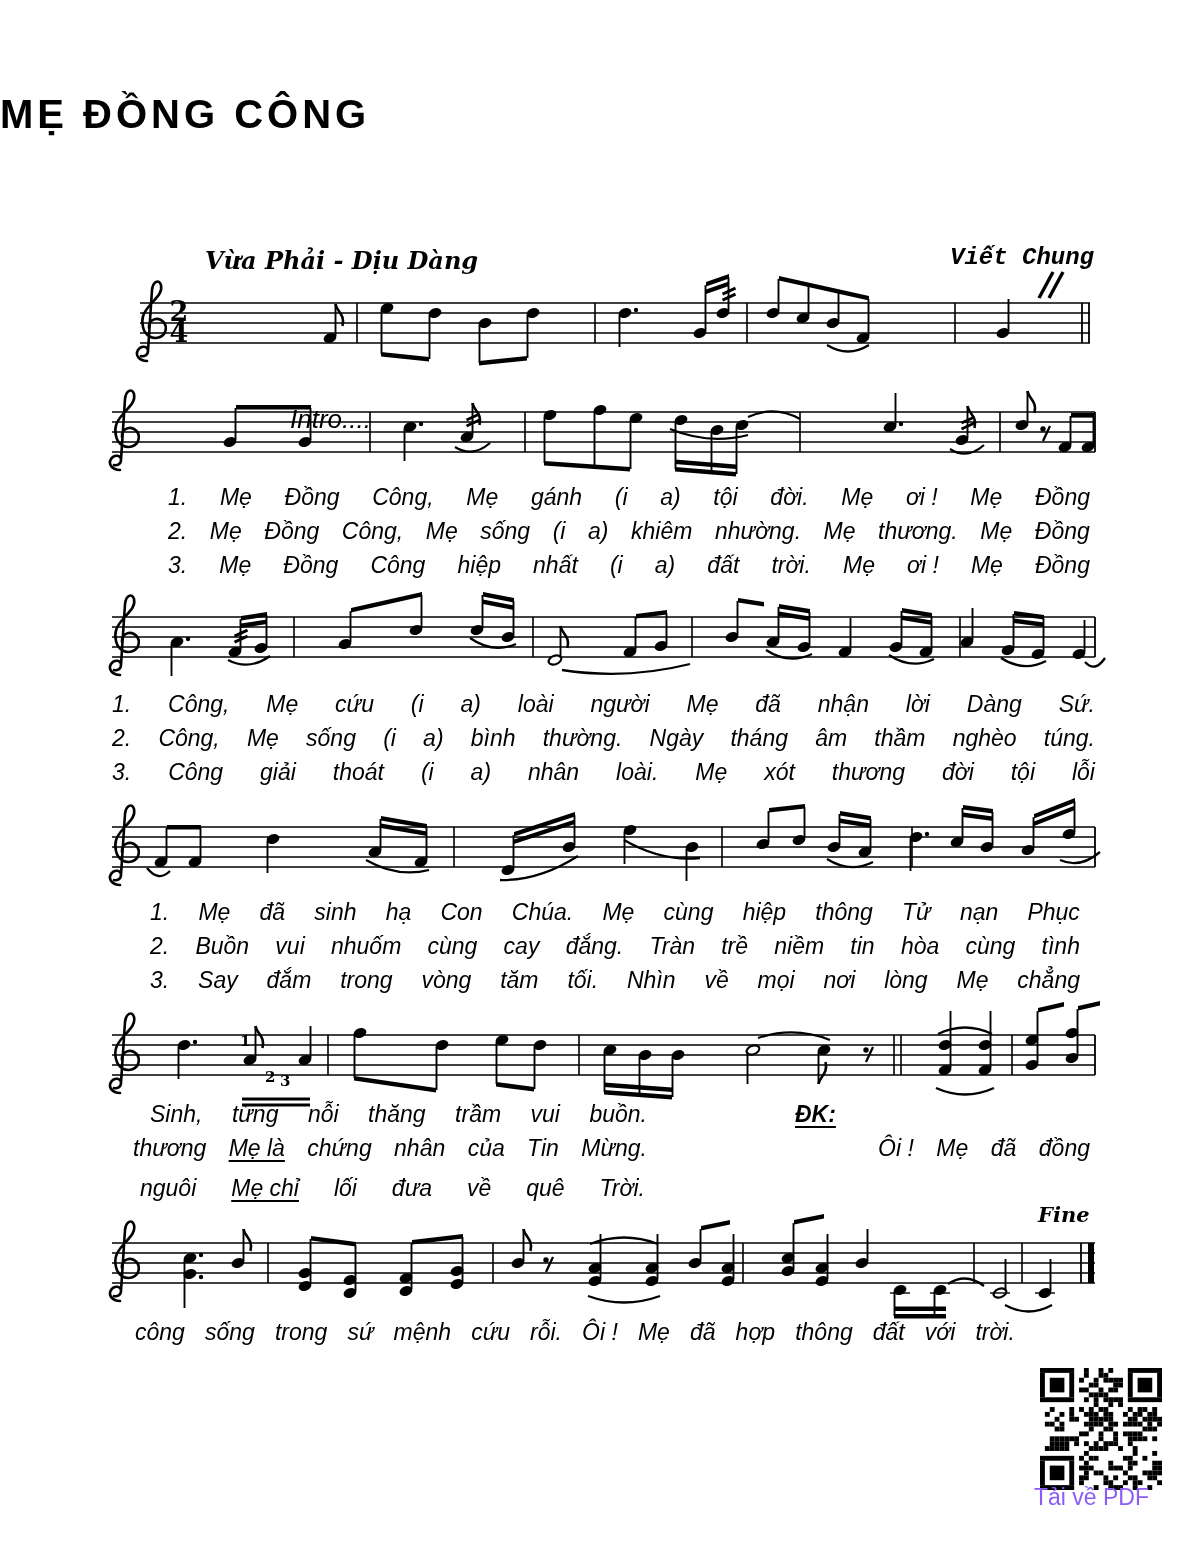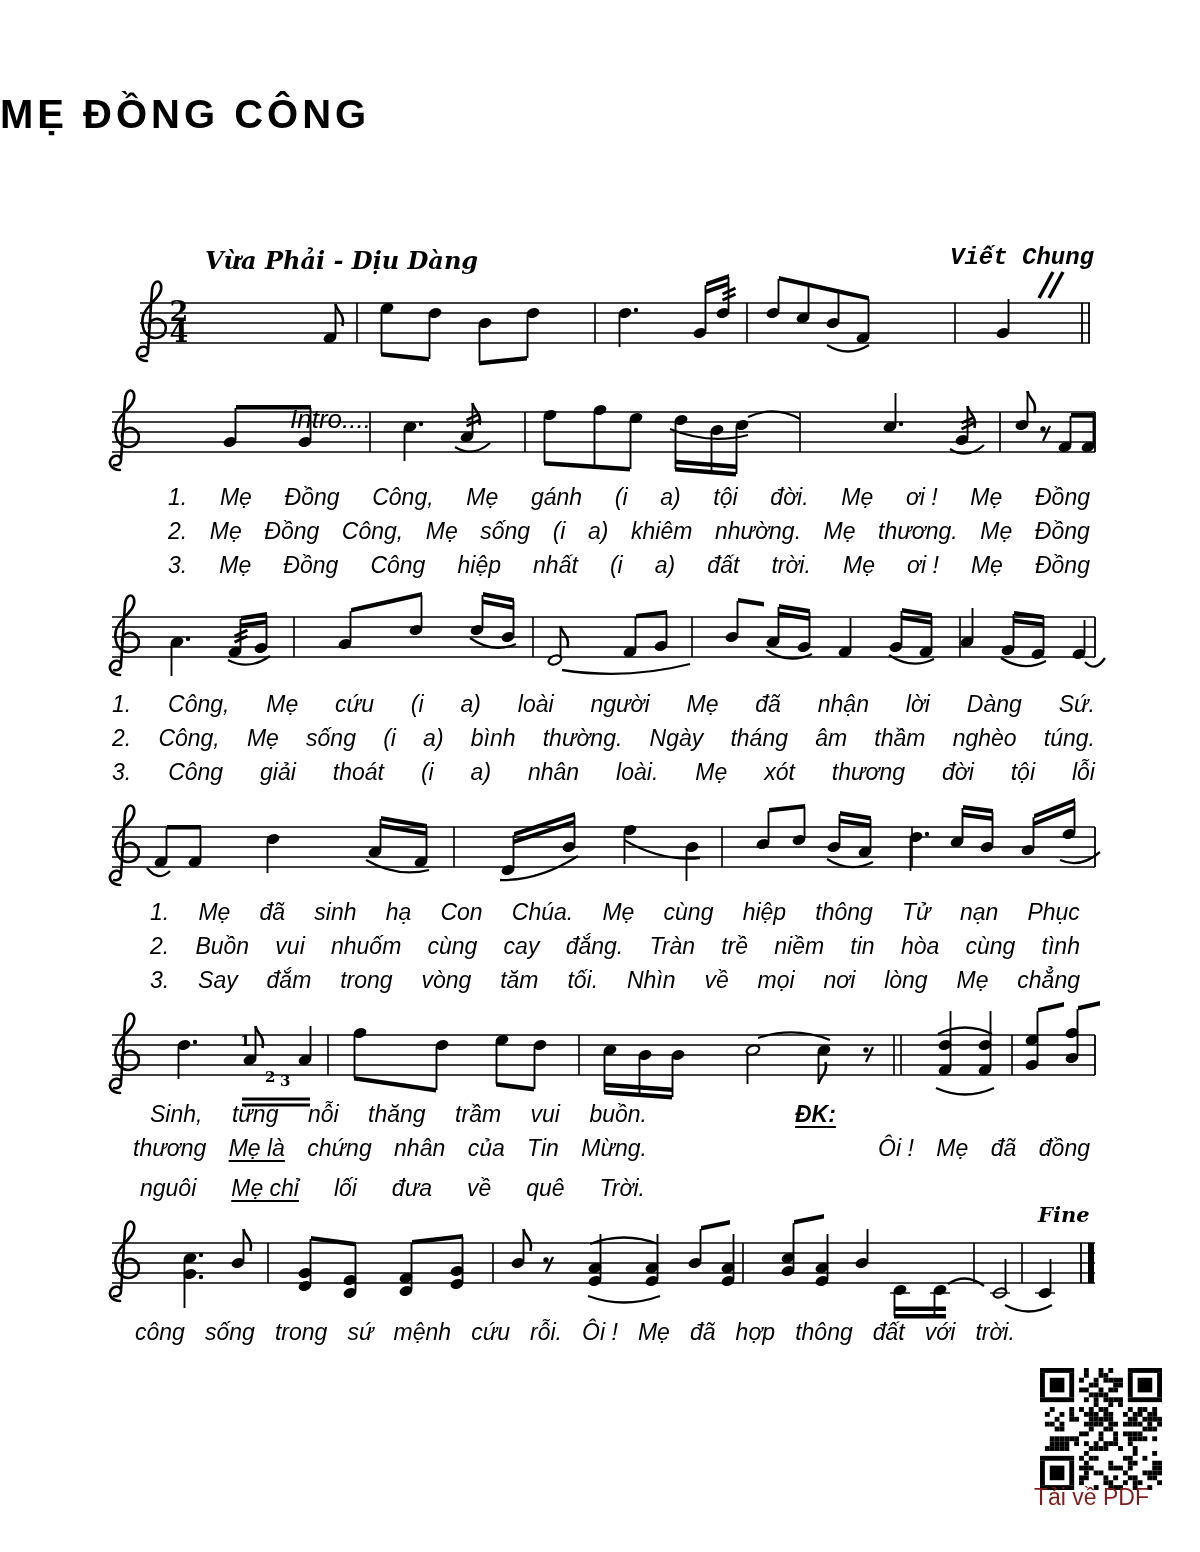--- a/index.html
+++ b/index.html
@@ -13,21 +13,21 @@
          font-style:italic;font-weight:700;font-size:24px;}
   .intro{position:absolute;left:290px;top:358px;font-style:italic;font-size:26px;margin-top:46px;}
   .fine{position:absolute;left:1010px;top:1202px;font-family:"DejaVu Serif",serif;
         font-style:italic;font-weight:700;font-size:21px;margin-left:28px;}
   .lyric-row{position:absolute;display:flex;justify-content:space-between;
         font-style:italic;font-size:23px;white-space:nowrap;line-height:28px;}
   .lyric-row span.u{text-decoration:underline;text-underline-offset:4px;}
   .lyric-row span.b{font-weight:700;font-style:italic;}
   .staff-svg{position:absolute;}
   .qr{position:absolute;}
-  .qr-label{position:absolute;left:1034px;top:1484px;font-size:23px;color:#7f1d1d;}
+  .qr-label{position:absolute;left:1034px;top:1484px;font-size:23px;color:#8b5cf6;}
 </style>
 </head>
 <body>
 
 <div class="page">
   <div class="title">MẸ ĐỒNG CÔNG</div>
   <div class="tempo">Vừa Phải - Dịu Dàng</div>
   <div class="composer">Viết Chung</div>
   <div class="intro">Intro....</div>
   <div class="fine">Fine</div>

